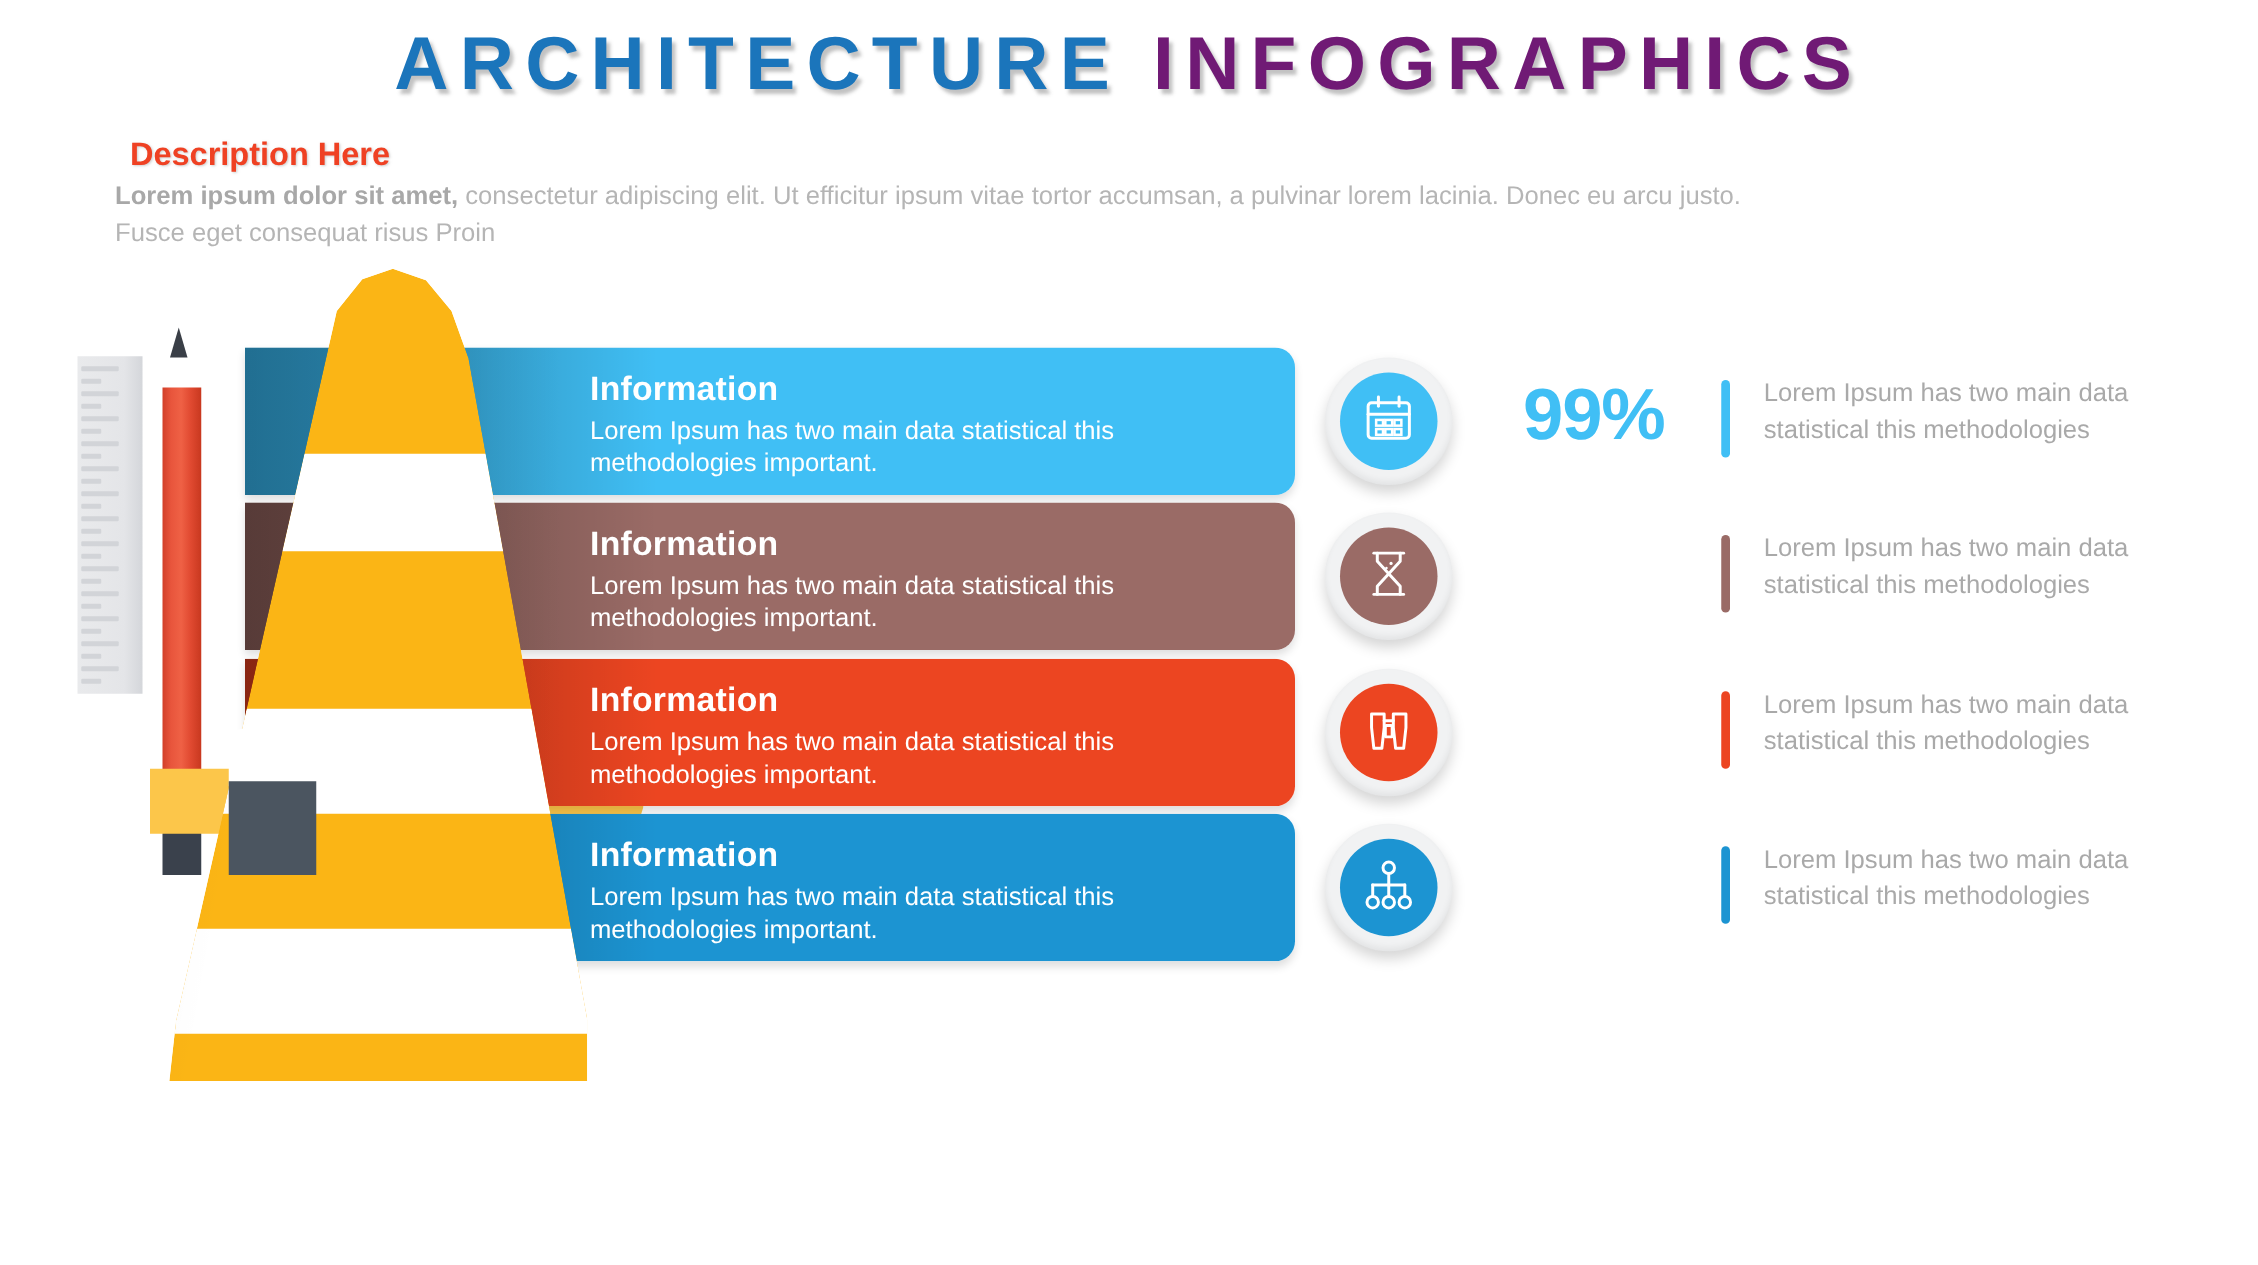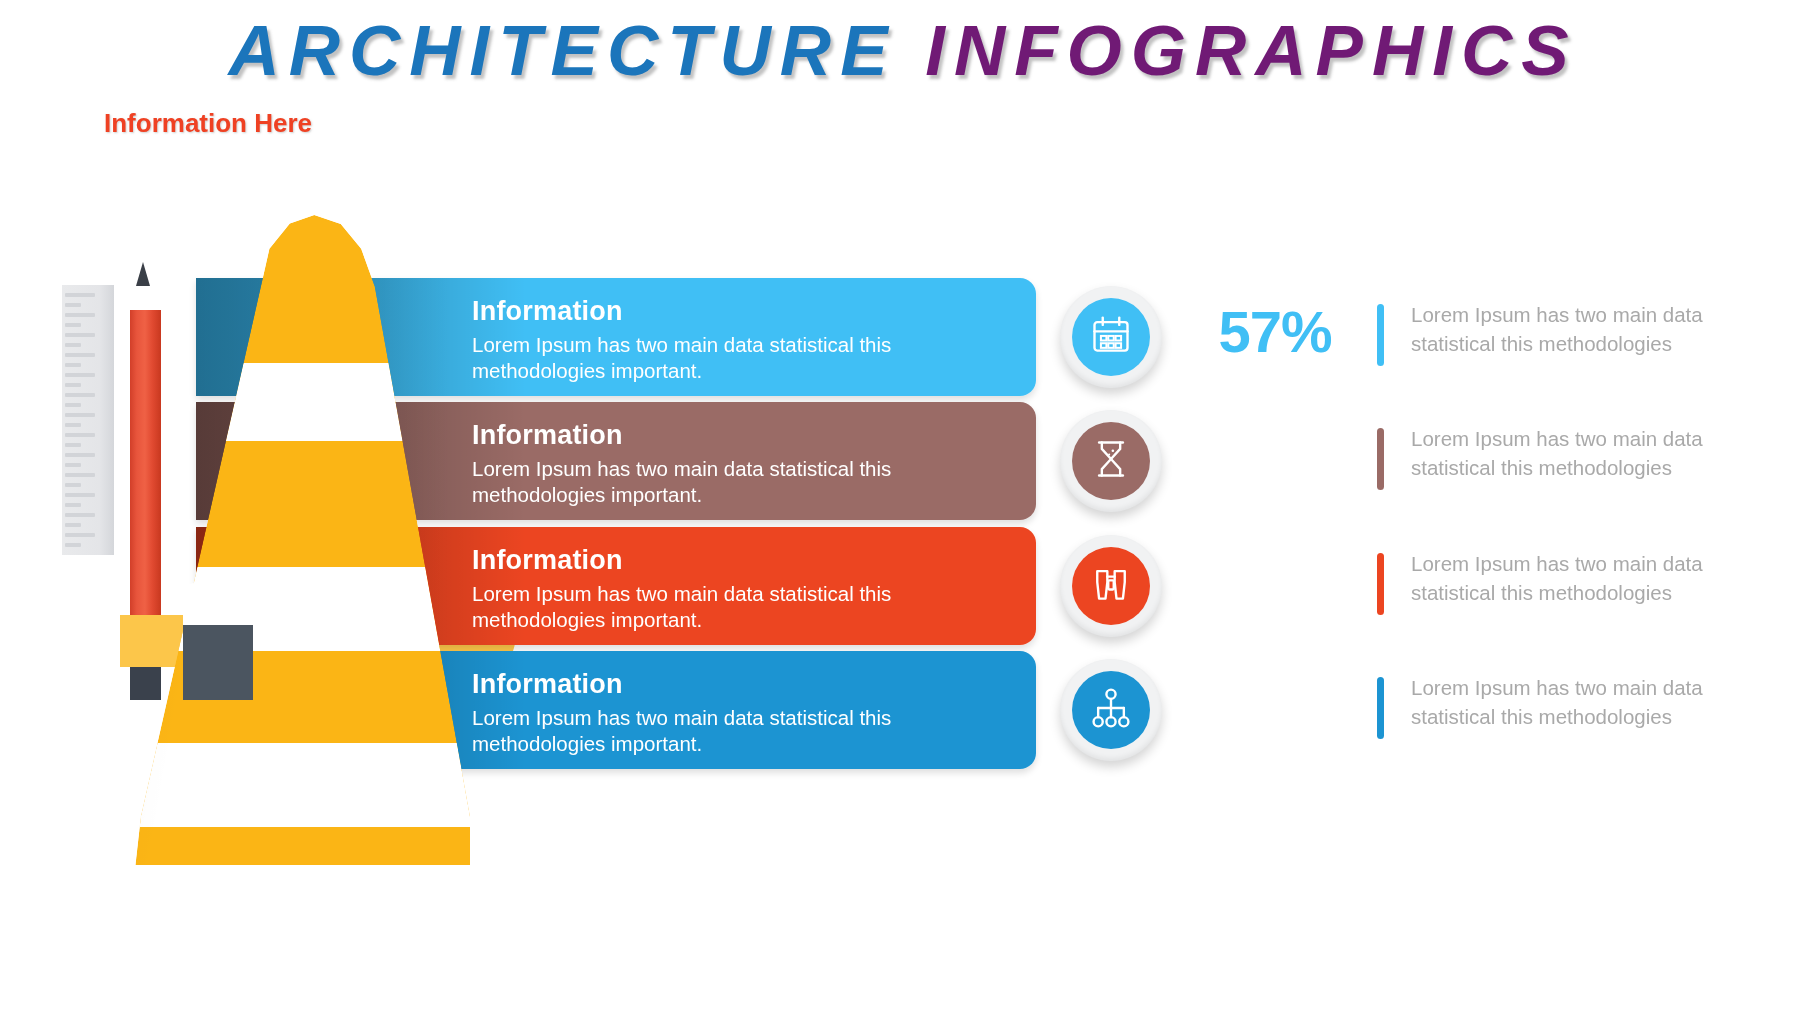--- a/index.html
+++ b/index.html
@@ -8,21 +8,21 @@
   body { font-family:"Liberation Sans","DejaVu Sans",sans-serif; }
 
   #stage { position:relative; width:1806px; height:1012px; background:#fff; }
 
   
   .title-wrap{
     position:absolute; top:8px; left:0; width:1806px;
     text-align:center; white-space:nowrap;
   }
   .title-part{
-    font-size:71px; font-weight:bold; font-style:italic;
+    font-size:60px; font-weight:bold; 
     letter-spacing:9px; line-height:86px;
     font-family:"Liberation Sans","DejaVu Sans",sans-serif;
     display:inline;
     text-shadow:3px 4px 3px rgba(120,120,120,0.45);
   }
   .title-a{ color:#1b75bb; }
   .title-b{ color:#701a75; }
 
   
   .desc-head{
@@ -156,21 +156,24 @@
 </style>
 </head>
 <body>
 
 <div id="stage">
 
   <div class="title-wrap">
     <span class="title-part title-a">ARCHITECTURE</span><span class="title-part title-b">&nbsp;</span><span class="title-part title-b">INFOGRAPHICS</span>
   </div>
 
-  <div class="desc-head">Information Here</div>
+  <div class="desc-head">Description Here</div>
+  <div class="desc-body">
+    <b>Lorem ipsum dolor sit amet,</b><span> consectetur adipiscing elit. Ut efficitur ipsum vitae tortor accumsan, a pulvinar lorem lacinia. Donec eu arcu justo. Fusce eget consequat risus Proin</span>
+  </div>
 
   <div class="ruler">
     <div class="ruler-ticks" id="ruler-ticks">
         <div class="tick lg" style="top: 8px;"></div>
         <div class="tick sm" style="top: 18px;"></div>
         <div class="tick lg" style="top: 28px;"></div>
         <div class="tick sm" style="top: 38px;"></div>
         <div class="tick lg" style="top: 48px;"></div>
         <div class="tick sm" style="top: 58px;"></div>
         <div class="tick lg" style="top: 68px;"></div>
@@ -224,21 +227,21 @@
             <rect x="13" y="25" width="6" height="5" stroke-width="2.2"></rect>
             <rect x="21" y="25" width="6" height="5" stroke-width="2.2"></rect>
             <rect x="29" y="25" width="6" height="5" stroke-width="2.2"></rect>
             <rect x="13" y="33" width="6" height="5" stroke-width="2.2"></rect>
             <rect x="21" y="33" width="6" height="5" stroke-width="2.2"></rect>
             <rect x="29" y="33" width="6" height="5" stroke-width="2.2"></rect>
           </svg>
         </span>
       </div>
     </div>
-    <div class="pct" style="left: 1180px; color: rgb(64, 191, 245);">57%</div>
+    <div class="pct" style="left: 1180px; color: rgb(64, 191, 245);">99%</div>
     <div class="cap" style="left:1377px">
       <div class="cbar" style="background: rgb(64, 191, 245);"></div>
       <div class="ctext">Lorem Ipsum has two main data statistical this methodologies</div>
     </div>
   </div>
 
   <div class="row r2">
     <div class="bar">
       <div class="bar-inner">
         <div class="bar-fill" style="background: linear-gradient(90deg, rgb(125, 84, 80) 0%, rgb(154, 107, 102) 30%, rgb(154, 107, 102) 100%);"></div>

